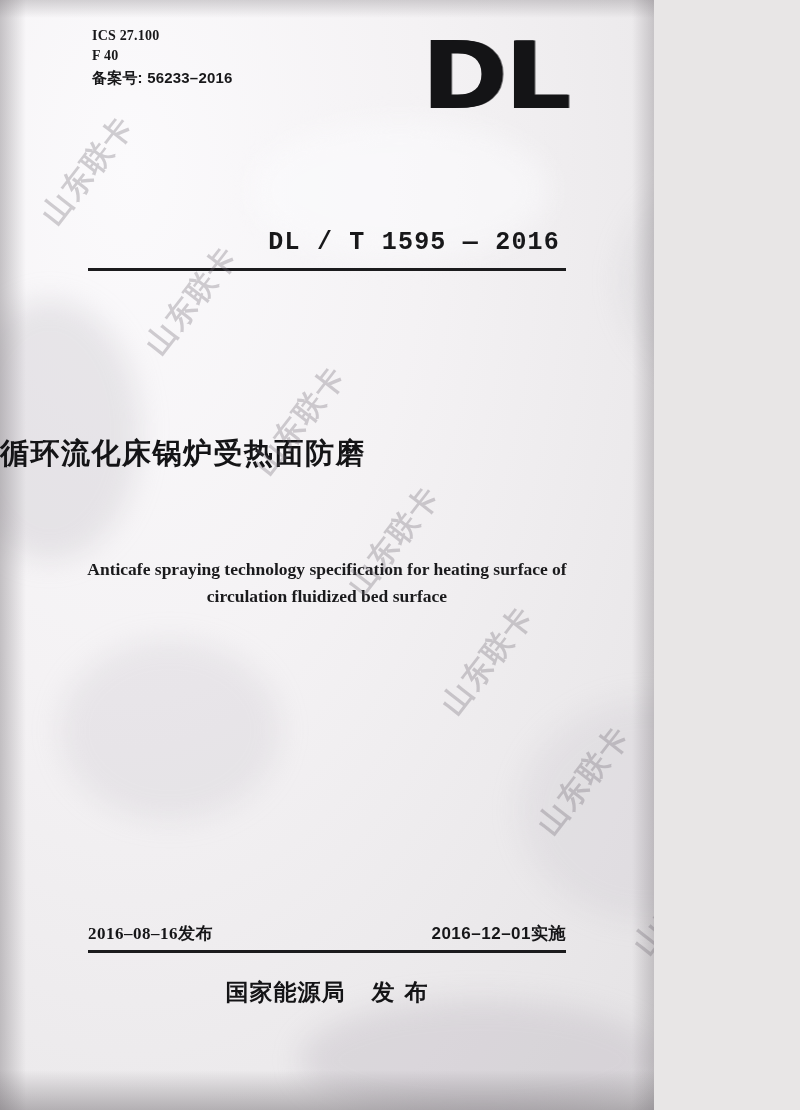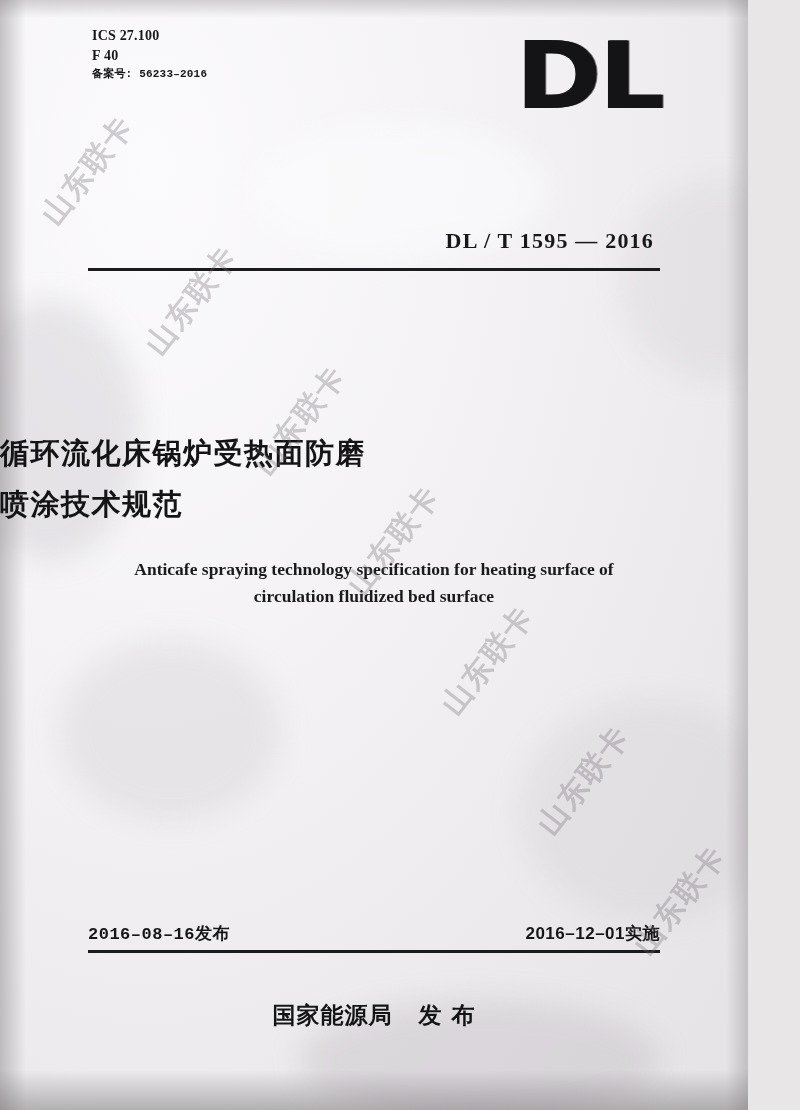--- a/index.html
+++ b/index.html
@@ -9,21 +9,21 @@
   body {
     width: 800px;
     height: 1110px;
     overflow: hidden;
     background: #e8e6e6;
     font-family: "Liberation Sans", sans-serif;
   }
 
   #page {
     position: relative;
-    width: 748px;
+    width: 654px;
     height: 1110px;
     background:
       radial-gradient(ellipse at 20% 15%, #fbfafc 0%, #f4f2f4 40%, #eceaec 70%, #e4e2e4 100%);
     overflow: hidden;
   }
 
   
   .blotch {
     position: absolute;
     border-radius: 50%;
@@ -64,21 +64,21 @@
   .meta {
     position: absolute;
     left: 92px;
     top: 26px;
     font-family: "Liberation Serif", serif;
     font-weight: bold;
     color: #18181a;
     line-height: 1.45;
   }
   .meta div { font-size: 14px; letter-spacing: 0.2px; white-space: nowrap; }
-  .meta .cn { font-family: Liberation Mono, monospace; font-size: 11px; font-weight: bold; }
+  .meta .cn { font-family: Liberation Sans, sans-serif; font-size: 15px; font-weight: bold; }
 
   
   .dl-logo {
     position: absolute;
     right: 86px;
     top: 38px;
     font-family: "DejaVu Sans", sans-serif;
     font-weight: bold;
     font-size: 92px;
     line-height: 0.85;
@@ -100,23 +100,23 @@
     font-size: 43px;
     letter-spacing: 1px;
     color: #131315;
     text-shadow: 0.6px 0 0 rgba(19,19,21,0.8);
   }
 
   .std-number {
     position: absolute;
     right: 94px;
     top: 228px;
-    font-family: Liberation Serif, serif;
-    font-weight: bold;
-    font-size: 22px;
+    font-family: Liberation Mono, monospace;
+    font-weight: bold;
+    font-size: 25px;
     letter-spacing: 1.2px;
     color: #18181a;
     margin-left: 13px;
   }
 
   .rule-top {
     position: absolute;
     left: 88px;
     right: 88px;
     top: 268px;
@@ -148,21 +148,21 @@
     font-size: 17.5px;
     line-height: 1.55;
     color: #1a1a1c;
   }
 
   
   .date-issue {
     position: absolute;
     left: 88px;
     top: 922px;
-    font-family: Liberation Mono, monospace;
+    font-family: Liberation Serif, serif;
     font-weight: bold;
     font-size: 17px;
     letter-spacing: 0.5px;
     color: #161618;
   }
   .date-effective {
     position: absolute;
     right: 88px;
     top: 922px;
     font-family: Liberation Sans, sans-serif;
@@ -184,21 +184,20 @@
   .publisher {
     position: absolute;
     left: 0; right: 0;
     top: 977px;
     text-align: center;
     font-family: "DejaVu Sans", sans-serif;
     font-weight: bold;
     font-size: 23px;
     letter-spacing: 1px;
     color: #141416;
-    margin-top: 23px;
   }
   .publisher .gap { display: inline-block; width: 26px; }
 
   
   .wm {
     position: absolute;
     font-family: "DejaVu Sans", sans-serif;
     font-weight: bold;
     font-size: 30px;
     letter-spacing: 2px;
@@ -232,21 +231,20 @@
     <div class="cn">备案号: 56233–2016</div>
   </div>
 
   <div class="dl-logo">DL</div>
 
   <div class="std-number">DL / T  1595 — 2016</div>
   <div class="rule-top"></div>
 
   <div class="subject">
     <div>循环流化床锅炉受热面防磨</div>
-    <div>喷涂技术规范</div>
   </div>
 
   <div class="subject-en">
     <div>Anticafe spraying technology specification for heating surface of</div>
     <div>circulation fluidized bed surface</div>
   </div>
 
   <div class="date-issue">2016–08–16发布</div>
   <div class="date-effective">2016–12–01实施</div>
   <div class="rule-bottom"></div>

